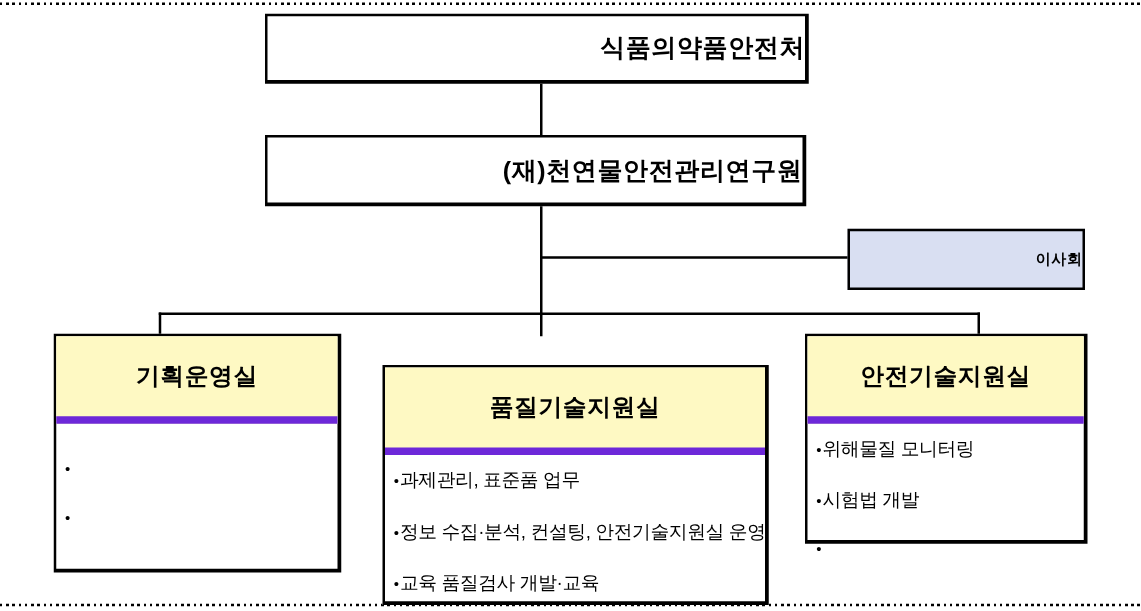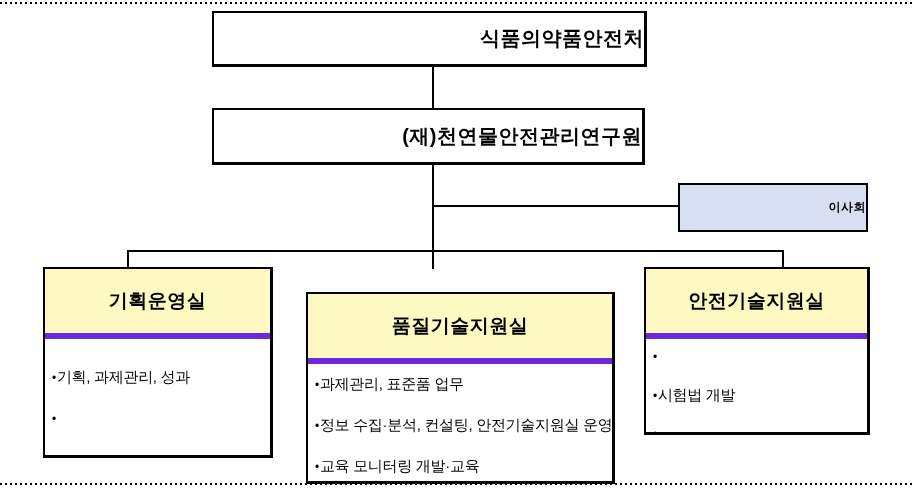--- a/index.html
+++ b/index.html
@@ -138,51 +138,51 @@
 
   <div class="box box-board">
     <span class="box-title">이사회</span>
   </div>
 
   <div class="dept dept-1">
     <div class="dept-header">기획운영실</div>
     <div class="dept-body two-items">
       <div class="bullet-item">
         <span class="bullet">•</span>
-        <span class="item-text">기획, 과제관리, 성과</span>
       </div>
       <div class="bullet-item">
         <span class="bullet">•</span>
       </div>
     </div>
   </div>
 
   <div class="dept dept-2">
     <div class="dept-header">품질기술지원실</div>
     <div class="dept-body">
       <div class="bullet-item">
         <span class="bullet">•</span>
         <span class="item-text">과제관리, 표준품 업무</span>
       </div>
       <div class="bullet-item">
         <span class="bullet">•</span>
         <span class="item-text">정보 수집·분석, 컨설팅, 안전기술지원실 운영</span>
       </div>
       <div class="bullet-item">
         <span class="bullet">•</span>
-        <span class="item-text">교육 모니터링 개발·교육</span>
+        <span class="item-text">교육 품질검사 개발·교육</span>
       </div>
     </div>
   </div>
 
   <div class="dept dept-3">
     <div class="dept-header">안전기술지원실</div>
     <div class="dept-body">
       <div class="bullet-item">
         <span class="bullet">•</span>
+        <span class="item-text">위해물질 모니터링</span>
       </div>
       <div class="bullet-item">
         <span class="bullet">•</span>
         <span class="item-text">시험법 개발</span>
       </div>
       <div class="bullet-item">
         <span class="bullet">•</span>
       </div>
     </div>
   </div>

